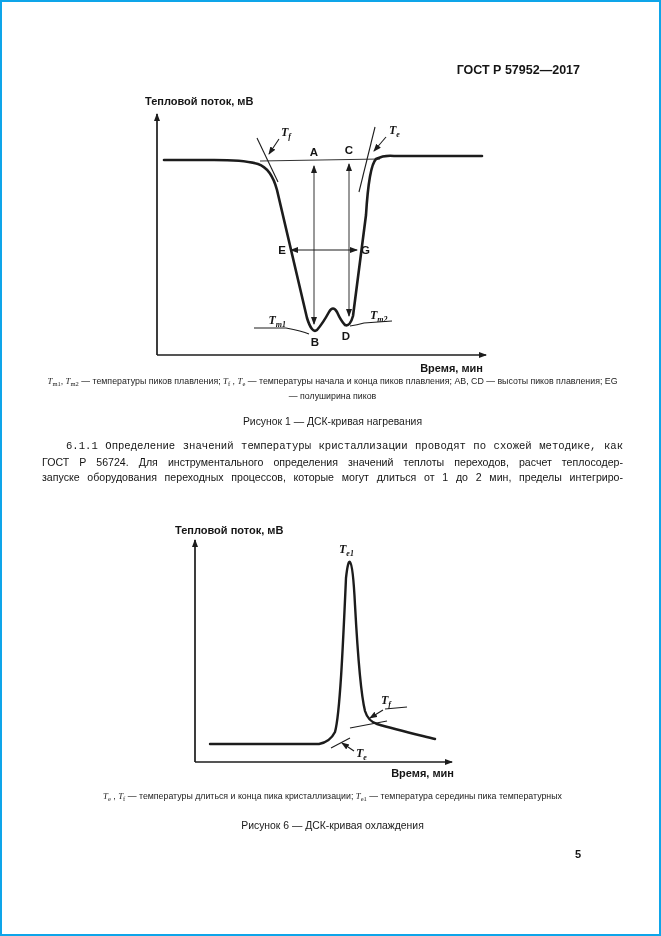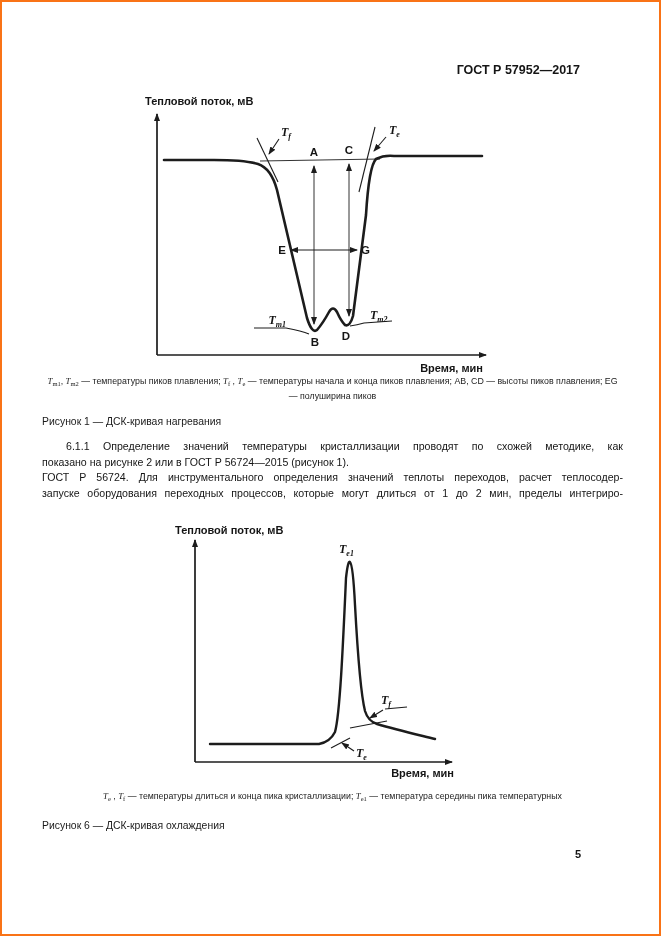--- a/index.html
+++ b/index.html
@@ -1,21 +1,21 @@
 <!DOCTYPE html>
 <html><head>
 <meta charset="utf-8">
 <style>
   html,body{margin:0;padding:0;background:#fff;}
   .page{
     position:relative;
     width:661px;height:936px;
     background:#fff;
     box-sizing:border-box;
-    border:2px solid #f97316;
+    border:2px solid #0ea5e9;
     font-family:"Liberation Sans",sans-serif;
     color:#1a1a1a;
     overflow:hidden;
   }
   .hdr{
     position:absolute;top:61px;right:79px;
     font-size:12.5px;font-weight:bold;color:#151515;
   }
   .fig{position:absolute;}
   .fig1{left:100px;top:88px;}
@@ -32,32 +32,32 @@
   .cap{
     position:absolute;left:40px;width:581px;
     font-size:8.8px;line-height:13px;text-align:center;color:#222;
   }
   .cap1{top:373px;}
   .cap2{top:788px;}
   .seg-i{font-family:"Liberation Serif",serif;font-style:italic;}
   .seg-sub{font-family:"Liberation Serif",serif;font-size:6.5px;vertical-align:-2px;}
   .figtitle{
     position:absolute;left:40px;width:581px;
-    font-size:10.4px;text-align:left;color:#1a1a1a;
+    font-size:10.4px;text-align:center;color:#1a1a1a;
   }
   .ft1{top:414px;}
   .ft2{top:818px;}
   .bodytext{
     position:absolute;left:40px;top:437px;width:581px;
     font-size:10.6px;line-height:15.6px;color:#151515;
   }
   .bodytext p{margin:0;padding:0;}
   .bl{display:block;}
   .jl{text-align:justify;text-align-last:justify;}
-  .ind{text-indent:24px;}
+  .ind{text-indent:24px;font-family:Liberation Mono, monospace;}
   .pgnum{
     position:absolute;top:846px;right:78px;
     font-size:11px;font-weight:bold;color:#151515;
   }
 </style>
 </head>
 <body>
 
 <div class="page">
 
@@ -107,21 +107,20 @@
     <path class="thin2" d="M248,236 Q255,235 262,233 L290,231"></path>
     <text class="tlbl" x="268" y="229"><tspan>T</tspan><tspan class="tsub" dy="3">m2</tspan></text>
   </svg>
 
   <div class="cap cap1"><span class="seg-i">T</span><span class="seg-sub">m1</span><span class="seg-t">, </span><span class="seg-i">T</span><span class="seg-sub">m2</span><span class="seg-t"> — температуры пиков плавления; </span><span class="seg-i">T</span><span class="seg-sub">f</span><span class="seg-t"> , </span><span class="seg-i">T</span><span class="seg-sub">e</span><span class="seg-t"> — температуры начала и конца пиков плавления; AB, CD — высоты пиков плавления; EG — полуширина пиков</span></div>
   <div class="figtitle ft1">Рисунок 1 — ДСК-кривая нагревания</div>
 
   <div class="bodytext">
     <p>
       <span class="bl jl ind">6.1.1 Определение значений температуры кристаллизации проводят по схожей методике, как</span>
-      <span class="bl">показано на рисунке 2 или в ГОСТ Р 56724—2015 (рисунок 1).</span>
     </p>
     <p>
       <span class="bl jl">ГОСТ Р 56724. Для инструментального определения значений теплоты переходов, расчет теплосодер-</span>
       <span class="bl jl">запуске оборудования переходных процессов, которые могут длиться от 1 до 2 мин, пределы интегриро-</span>
     </p>
   </div>
 
   <svg class="fig fig2" width="340" height="265" viewBox="0 0 340 265">
     <defs>
       <marker id="arr2" orient="auto-start-reverse" markerUnits="userSpaceOnUse" markerWidth="9" markerHeight="8" refX="7" refY="3">

